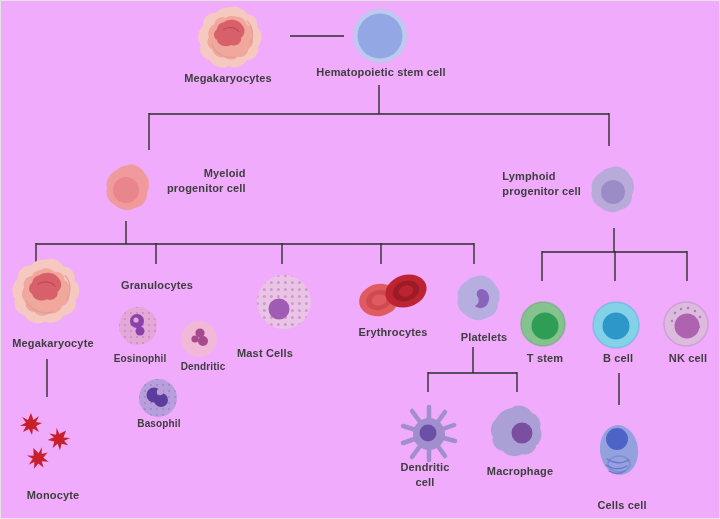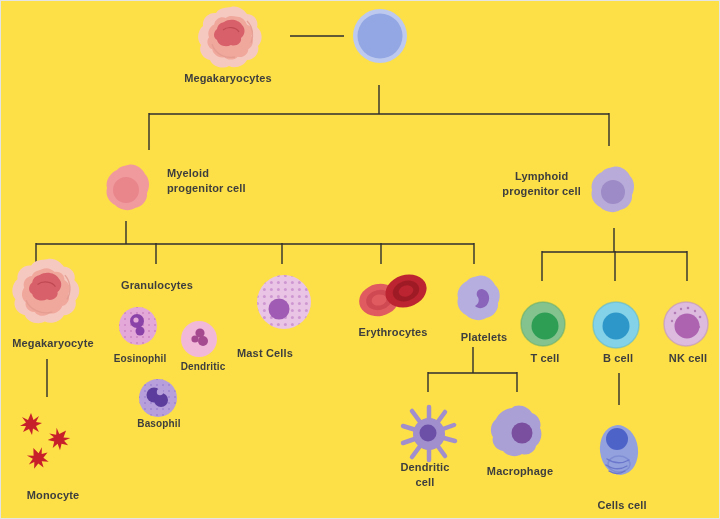--- a/index.html
+++ b/index.html
@@ -1,22 +1,22 @@
 <!DOCTYPE html>
 <html><head>
 <meta charset="utf-8">
 <style>
   html,body{margin:0;padding:0;background:#ffffff}
-  .canvas{position:relative;width:720px;height:519px;background:#fde047;border:1px solid #e4e4e4;
+  .canvas{position:relative;width:720px;height:519px;background:#f0abfc;border:1px solid #e4e4e4;
           box-sizing:border-box;font-family:"Liberation Sans",sans-serif;overflow:hidden}
   .lbl{position:absolute;font-size:11px;font-weight:600;color:#3e3e3e;white-space:nowrap;
        transform:translateX(-50%);text-align:center;line-height:15px;letter-spacing:.15px}
   .lbl.sm{font-size:10px;line-height:12px}
-  .lbl.left{transform:none;text-align:left}
-  .lbl.right{transform:translateX(-100%);text-align:center}
+  .lbl.left{transform:none;text-align:right}
+  .lbl.right{transform:translateX(-100%);text-align:left}
   .cell{position:absolute}
   .cell svg,.arrows{display:block;overflow:visible}
   .arrows{position:absolute;left:0;top:0;pointer-events:none}
   .arrows path{fill:none;stroke-width:1.4}
   .swirl{fill:none;stroke:#e39b91;stroke-width:1.3;opacity:.85}
   .coreline{fill:none;stroke:#b8444e;stroke-width:1.1;opacity:.8}
 </style>
 </head>
 <body>
 
@@ -266,20 +266,21 @@
     <svg width="72" height="72" viewBox="0 0 72 72">
       <g fill="#c8202a">
         <path transform="translate(28 17)" d="M0,-11 L2.5,-4 L8,-8 L5,-2 L11,-1 L5,2 L8,8 L2,4.5 L1,11 L-2,5 L-8,8 L-5,2 L-11,2 L-5,-1.5 L-9,-7 L-3,-4 Z"></path>
         <path transform="translate(56 32) rotate(40)" d="M0,-11 L2.5,-4 L8,-8 L5,-2 L11,-1 L5,2 L8,8 L2,4.5 L1,11 L-2,5 L-8,8 L-5,2 L-11,2 L-5,-1.5 L-9,-7 L-3,-4 Z"></path>
         <path transform="translate(35 51) rotate(-25)" d="M0,-11 L2.5,-4 L8,-8 L5,-2 L11,-1 L5,2 L8,8 L2,4.5 L1,11 L-2,5 L-8,8 L-5,2 L-11,2 L-5,-1.5 L-9,-7 L-3,-4 Z"></path>
       </g>
     </svg>
   </div>
 
   <div class="lbl" style="left:227px;top:70px">Megakaryocytes</div>
+  <div class="lbl" style="left:380px;top:64px">Hematopoietic stem cell</div>
 
   <div class="lbl left" style="left:166px;top:165px">
     <span style="display:block">Myeloid</span>
     <span style="display:block">progenitor cell</span>
   </div>
   <div class="lbl right" style="left:580px;top:168px">
     <span style="display:block">Lymphoid</span>
     <span style="display:block">progenitor cell</span>
   </div>
 
@@ -291,20 +292,20 @@
   <div class="lbl" style="left:264px;top:345px">Mast Cells</div>
   <div class="lbl" style="left:392px;top:324px">Erythrocytes</div>
   <div class="lbl" style="left:483px;top:329px">Platelets</div>
 
   <div class="lbl" style="left:424px;top:459px">
     <span style="display:block">Dendritic</span>
     <span style="display:block">cell</span>
   </div>
   <div class="lbl" style="left:519px;top:463px">Macrophage</div>
 
-  <div class="lbl" style="left:544px;top:350px">T cell</div>
+  <div class="lbl" style="left:544px;top:350px">T stem</div>
   <div class="lbl" style="left:617px;top:350px">B cell</div>
   <div class="lbl" style="left:687px;top:350px">NK cell</div>
 
   <div class="lbl" style="left:621px;top:497px">Cells cell</div>
   <div class="lbl" style="left:52px;top:487px">Monocyte</div>
 
 </div>
 
 </body></html>

